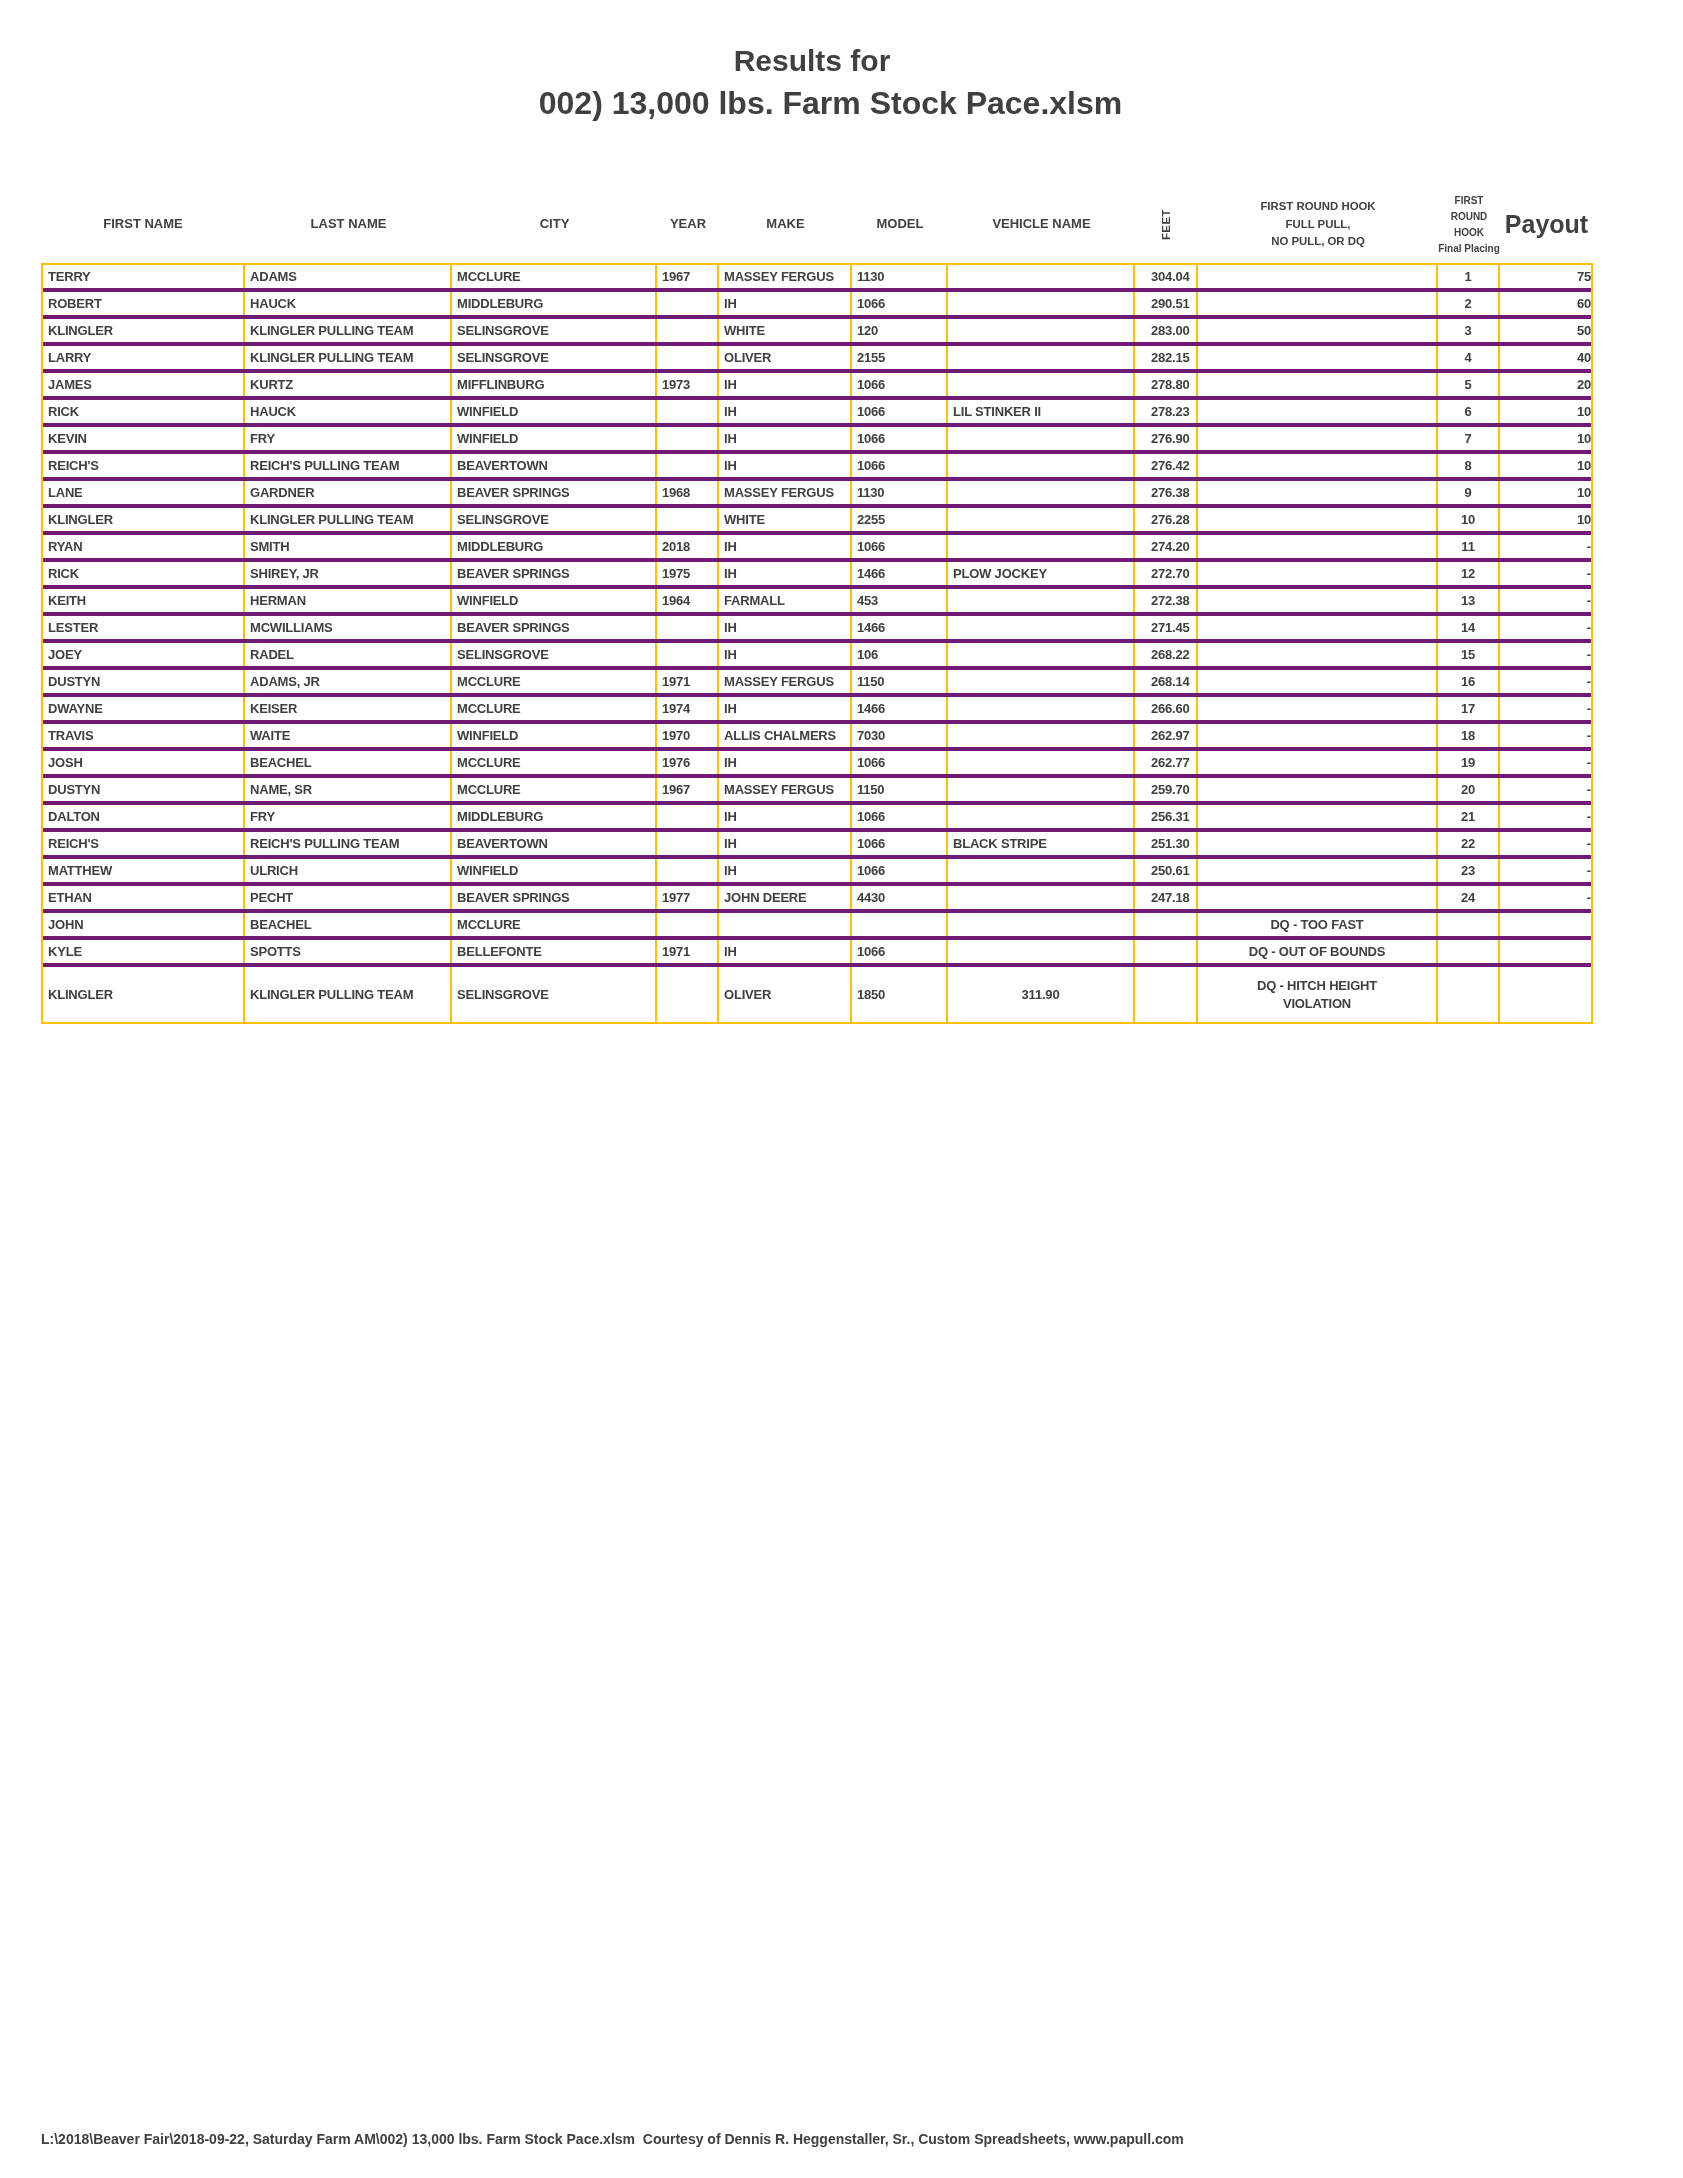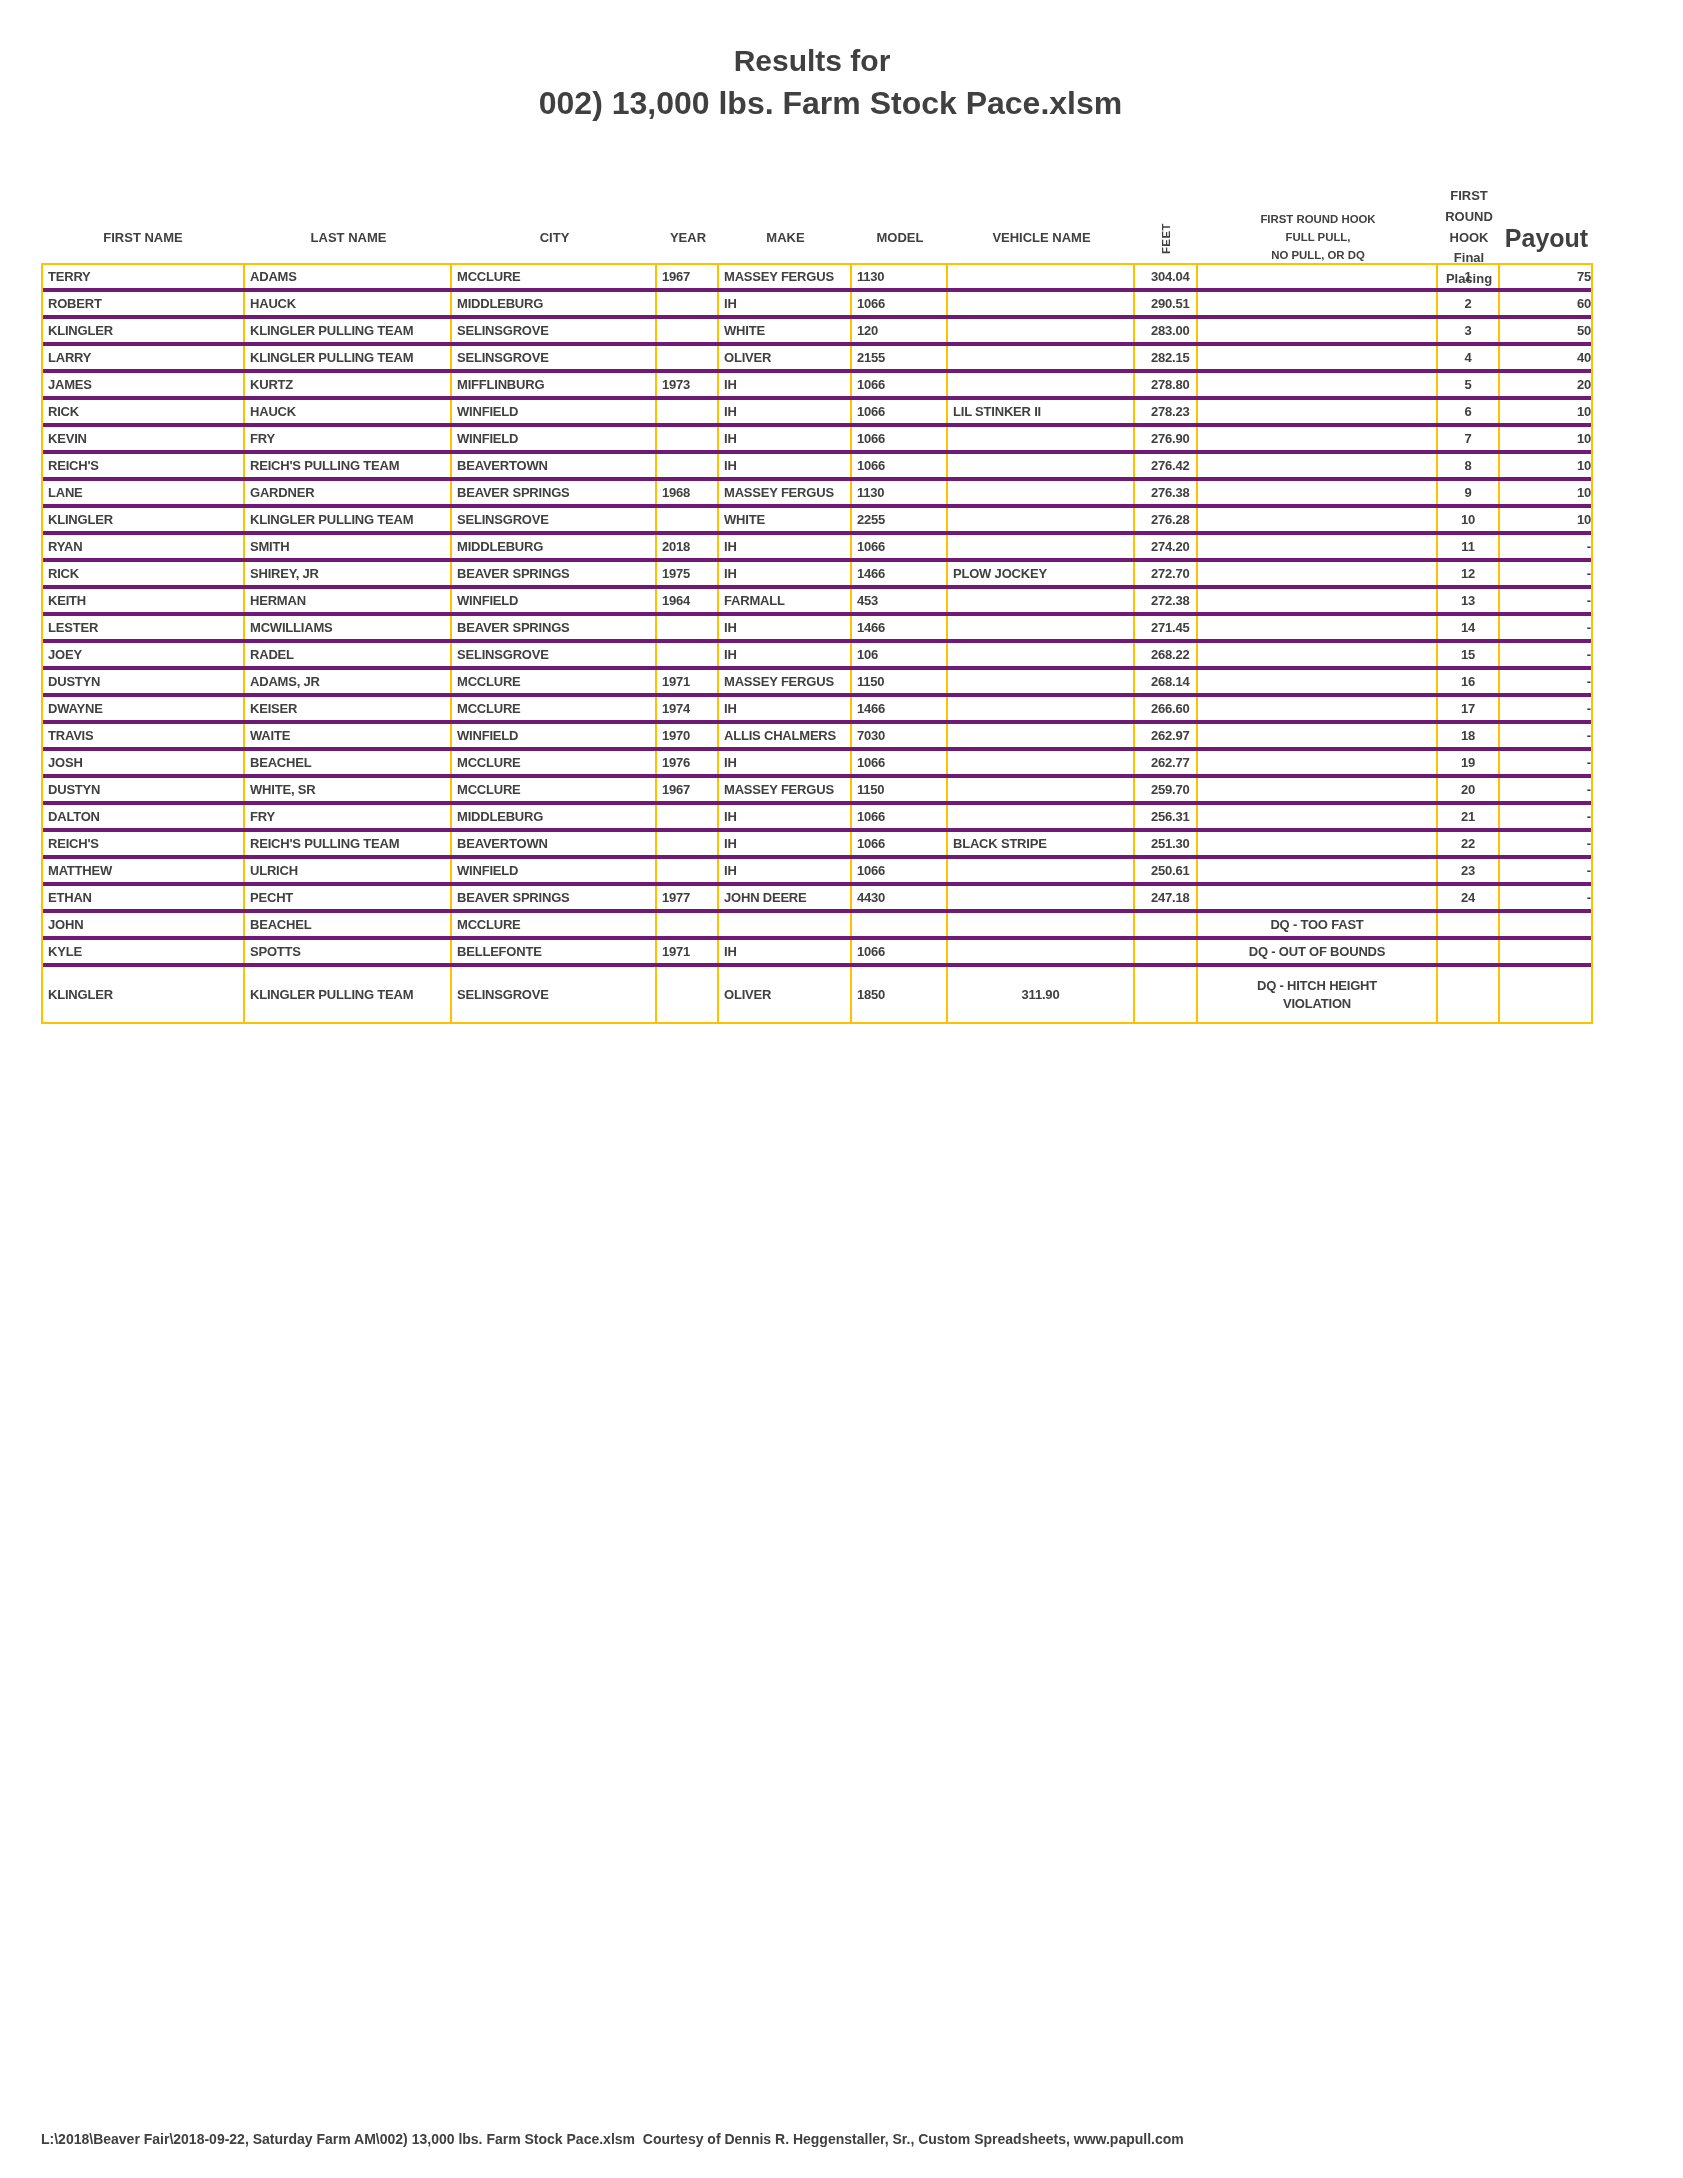--- a/index.html
+++ b/index.html
@@ -17,21 +17,21 @@
     font-size:32px; font-weight:bold;padding-left:37px;
   }
   .table-wrap { position:absolute; left:41px; top:186px; width:1552px; }
   .thead {
     display:grid;
     grid-template-columns:204px 207px 205px 62px 133px 96px 187px 63px 240px 62px 93px;
     height:77px; align-items:center;
   }
   .hcell { text-align:center; font-weight:bold; font-size:13px; line-height:1.15; }
   .hcell.hook { font-size:11.4px; line-height:1.55; }
-  .hcell.placing { font-size:13px; line-height:1.6; }
+  .hcell.placing { font-size:10px; line-height:1.6; }
   .hcell.payout-h { font-size:25px; }
   .feet-rot { display:inline-block; transform:rotate(-90deg); font-size:11.4px; letter-spacing:0.5px; }
   .tbody {
     border:2px solid #FFC000;
     box-sizing:border-box;
   }
   .trow {
     display:grid;
     grid-template-columns:202px 207px 205px 62px 133px 96px 187px 63px 240px 62px 91px;
     height:27px; box-sizing:border-box; border-bottom:4px solid #701a75;
@@ -330,21 +330,21 @@
           <div class="cell al">IH</div>
           <div class="cell al">1066</div>
           <div class="cell al"></div>
           <div class="cell al col-feet">262.77</div>
           <div class="cell ac dqc"></div>
           <div class="cell ac">19</div>
           <div class="cell ar">-</div>
         </div>
         <div class="trow">
           <div class="cell al">DUSTYN</div>
-          <div class="cell al">WHITE, SR</div>
+          <div class="cell al">NAME, SR</div>
           <div class="cell al">MCCLURE</div>
           <div class="cell al">1967</div>
           <div class="cell al">MASSEY FERGUS</div>
           <div class="cell al">1150</div>
           <div class="cell al"></div>
           <div class="cell al col-feet">259.70</div>
           <div class="cell ac dqc"></div>
           <div class="cell ac">20</div>
           <div class="cell ar">-</div>
         </div>

